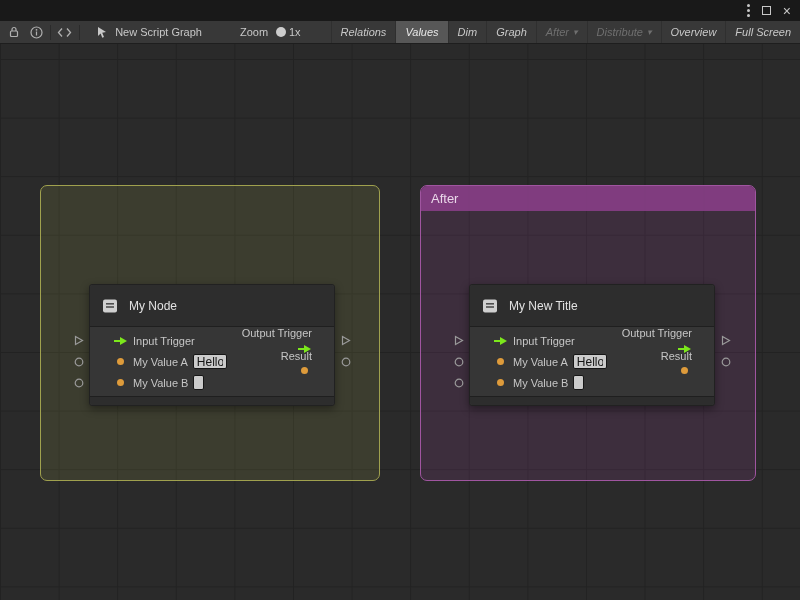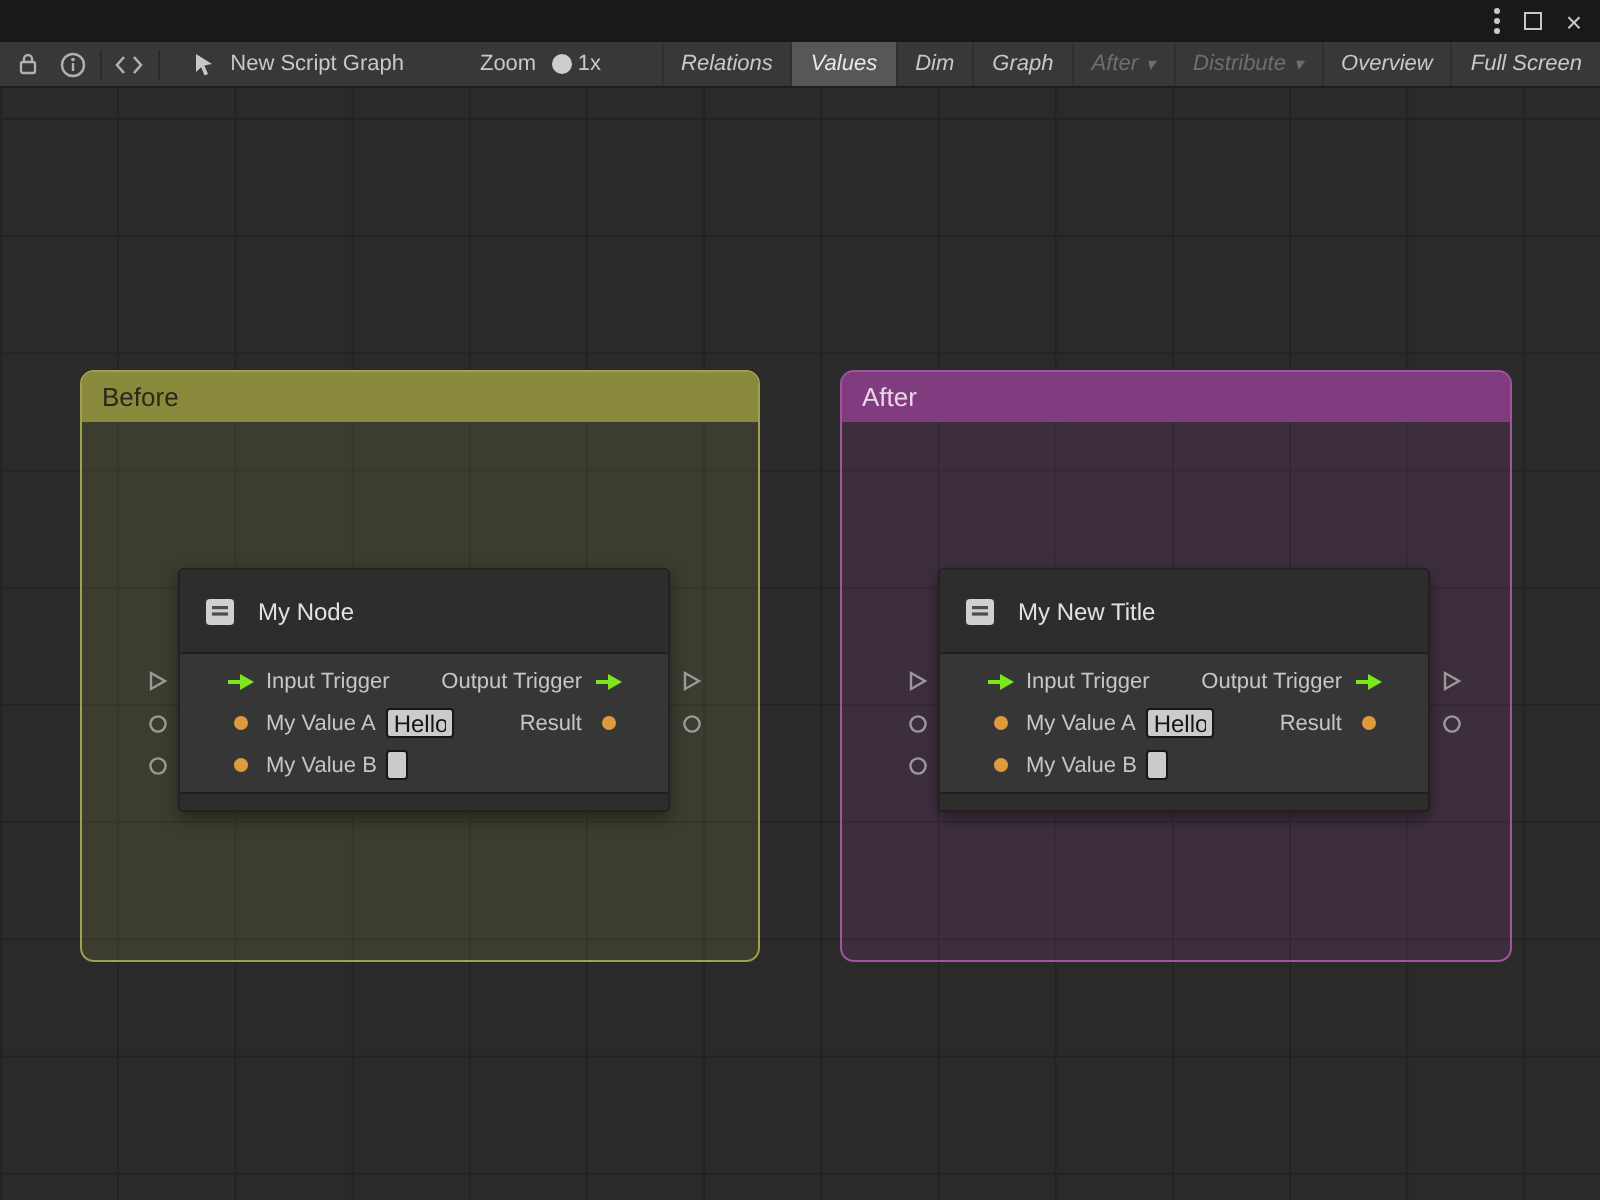--- a/index.html
+++ b/index.html
@@ -55,21 +55,21 @@
 
   
   .node { position:absolute; left:48px; top:98px; width:246px; background:#363636;
     border:1px solid #212121; border-radius:3px; box-shadow:0 3px 8px rgba(0,0,0,0.4); }
   .node-header { height:42px; background:#2d2d2d; border-bottom:1px solid #1f1f1f;
     display:flex; align-items:center; gap:9px; padding:0 10px; color:#e2e2e2; font-size:12px;
     border-radius:3px 3px 0 0; }
   .node-body { padding:3px 0; }
   .port-row { height:21px; display:flex; align-items:center; padding:0 22px; font-size:11px; color:#c6c6c6; }
   .port-left { display:flex; align-items:center; gap:5px; }
-  .port-right { display:flex; align-items:center; gap:5px; margin-left:auto; }
+  .port-right { display:flex; align-items:flex-end; gap:5px; margin-left:auto;flex-direction:column; }
   .picon { width:16px; display:flex; justify-content:center; align-items:center; }
   .dot { width:7px; height:7px; border-radius:50%; background:#de9b3b; }
   .value-field { height:15px; width:34px; background:#cbcbcb; border:1px solid #161616; border-radius:2px;
     color:#141414; font-size:12px; padding:0 3px; font-family:"Liberation Sans", sans-serif; }
   .value-field.small { width:11px; }
   .node-footer { height:9px; background:#2d2d2d; border-top:1px solid #1f1f1f; border-radius:0 0 3px 3px; }
 
   
   .outer-ports { position:absolute; top:45px; display:flex; flex-direction:column; }
   .outer-ports.left { left:-18px; }
@@ -153,23 +153,20 @@
     </div>
     <div class="tb-btn">
       <span>Full Screen</span>
     </div>
   </div>
 </div>
 
 <div class="canvas">
 
   <div class="group before">
-    <div class="group-header">
-      <span>Before</span>
-    </div>
 
     <div class="node">
       <div class="outer-ports left">
         <span class="op">
           <svg width="10" height="11">
               <path d="M1.5 1.5 L8.5 5.5 L1.5 9.5 Z" fill="none" stroke="#9a9a9a" stroke-width="1.2"></path>
             </svg>
         </span>
         <span class="op">
           <svg width="10" height="10">

